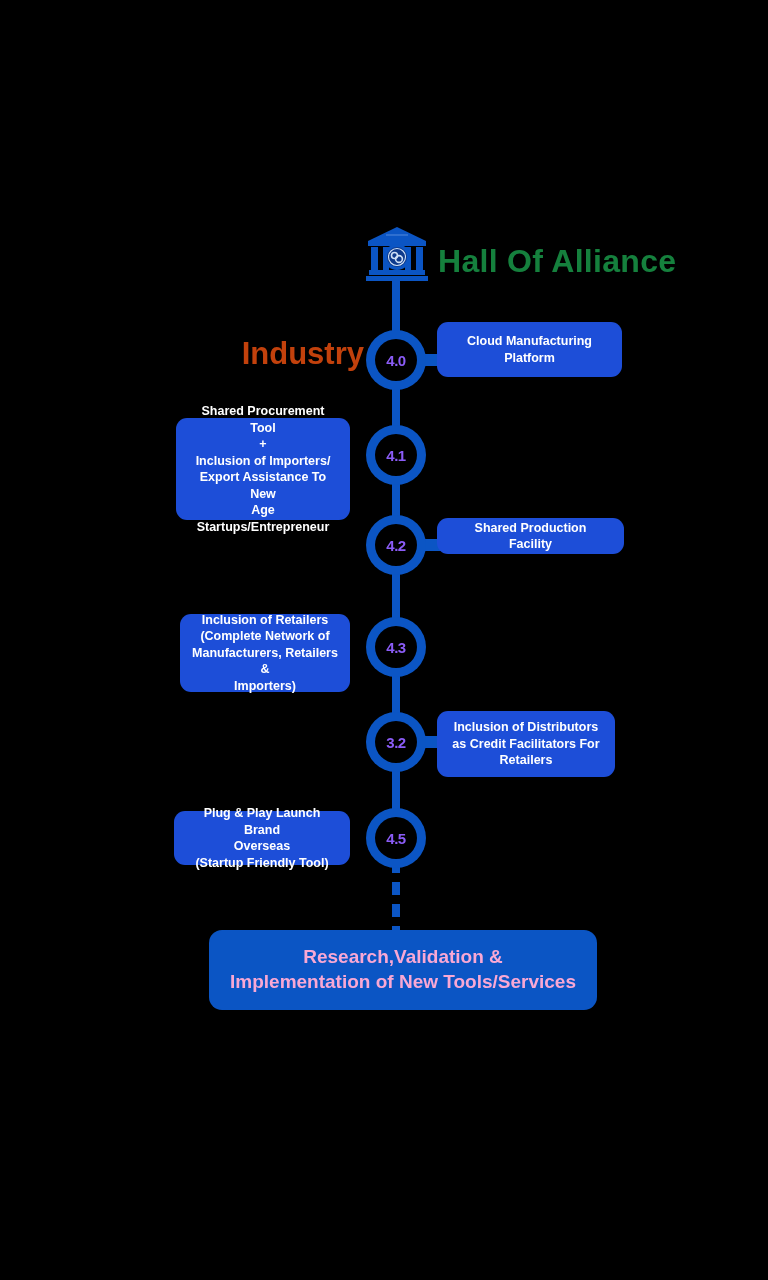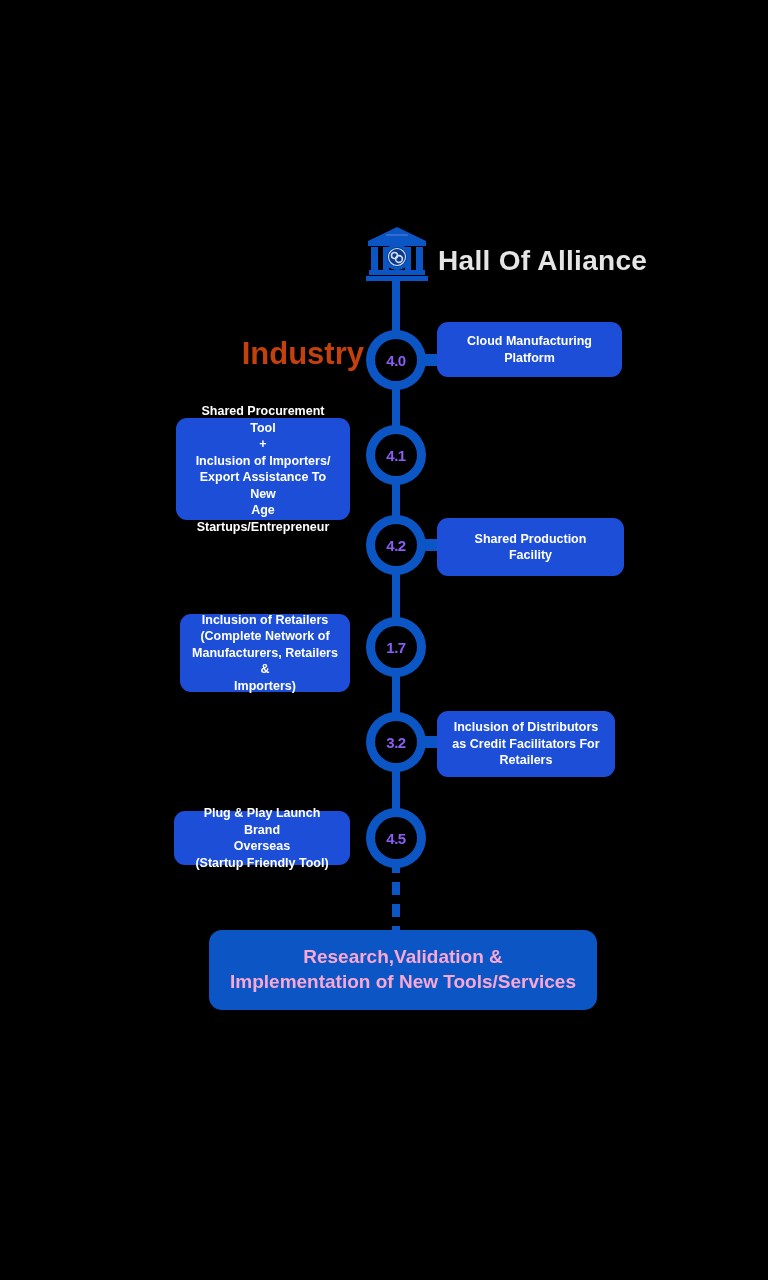--- a/index.html
+++ b/index.html
@@ -31,23 +31,23 @@
     display: flex;
     align-items: center;
     gap: 10px;
   }
   .brand-logo {
     width: 62px;
     height: 58px;
     display: block;
   }
   .brand-title {
-    font-size: 28px;
-    font-weight: bold;
-    color: #e5e5e5;
+    font-size: 32px;
+    font-weight: bold;
+    color: #15803d;
     letter-spacing: 0.3px;
     white-space: nowrap;
     line-height: 1;
     margin-top: 12px;
   }
 
   
   .spine {
     position: absolute;
     left: 396px;
@@ -242,42 +242,42 @@
     </div>
     <div class="node">
       <div class="node-inner">
         <span class="node-label">4.1</span>
       </div>
     </div>
   </div>
 
   <div class="stage" style="top:545px;">
     <div class="stub right"></div>
-    <div class="box right" style="top:-27px; width:187px; height:58px;">
+    <div class="box right" style="top:-27px; width:187px; height:36px;">
       <span class="box-text">Shared Production
 Facility</span>
     </div>
     <div class="node">
       <div class="node-inner">
         <span class="node-label">4.2</span>
       </div>
     </div>
   </div>
 
   <div class="stage" style="top:647px;">
     <div class="stub left"></div>
     <div class="box left" style="top:-33px; width:170px; height:78px;">
       <span class="box-text">Inclusion of Retailers
 (Complete Network of
 Manufacturers, Retailers &amp;
 Importers)</span>
     </div>
     <div class="node">
       <div class="node-inner">
-        <span class="node-label">1.7</span>
+        <span class="node-label">4.3</span>
       </div>
     </div>
   </div>
 
   <div class="stage" style="top:742px;">
     <div class="stub right"></div>
     <div class="box right" style="top:-31px; width:178px; height:66px;">
       <span class="box-text">Inclusion of Distributors
 as Credit Facilitators For
 Retailers</span>

